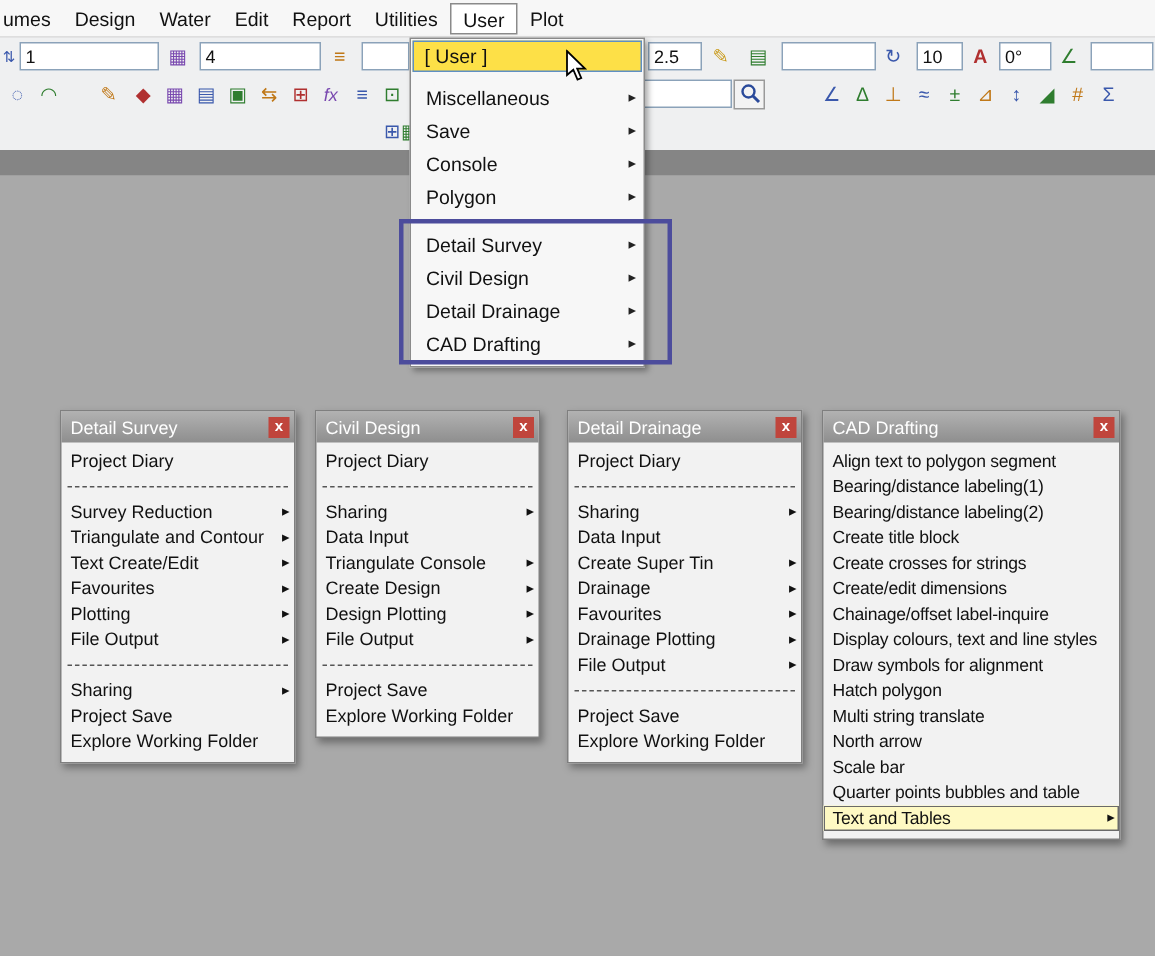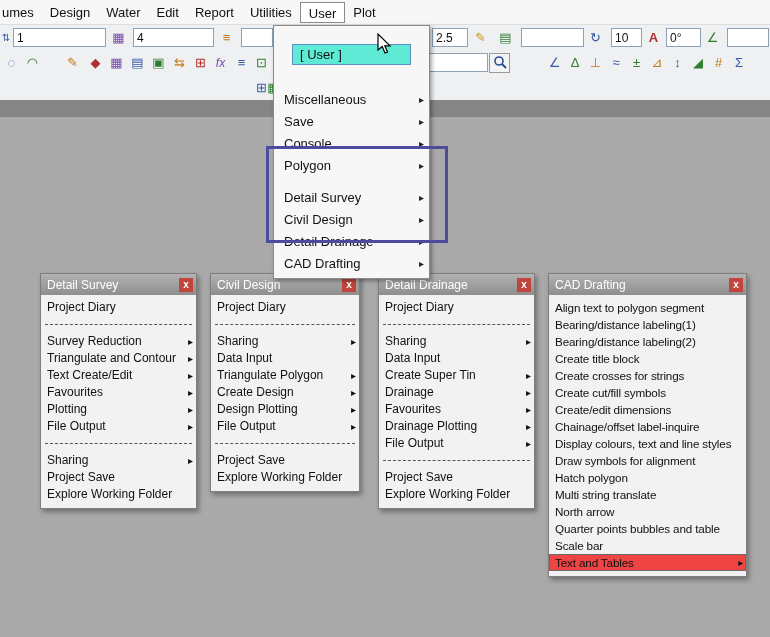--- a/index.html
+++ b/index.html
@@ -55,22 +55,22 @@
   #row2 .ric:nth-child(3n+3){ color:#c07818; }
 
   
   .user-menu {
     position:absolute; left:273px; top:25px; width:157px;
     background:#f7f7f7; border:1px solid #8a8a8a;
     box-shadow:2px 2px 4px rgba(0,0,0,.35);
     z-index:20; font-size:13px; color:#111; padding-bottom:3px;
   }
   .um-header {
-    margin:18px; height:21px; line-height:20px;
-    background:#5eead4; border:1px solid #5e8fc4; padding-left:7px;
+    margin:1px; height:21px; line-height:20px;
+    background:#fde047; border:1px solid #5e8fc4; padding-left:7px;
   }
   .um-gap-small { height:6px; }
   .um-gap { height:10px; }
   .um-item { height:22px; line-height:22px; padding-left:10px; position:relative; cursor:default; }
   .um-arrow { position:absolute; right:5px; top:0; font-size:10px; color:#222; }
 
   
   .annotation {
     position:absolute; left:266px; top:146px; width:182px; height:97px;
     border:3px solid #4c4c9c; z-index:30; pointer-events:none;
@@ -98,21 +98,21 @@
   .pal-close {
     margin-left:auto; width:14px; height:14px; line-height:13px;
     background:#c0453c; color:#fff; text-align:center;
     font-size:10px; font-weight:bold; cursor:default;
   }
   .pal-body { padding:4px 0 5px 0; }
   .pal-item {
     position:relative; line-height:17px; height:17px;
     padding:0 14px 0 6px; white-space:nowrap; cursor:default;
   }
-  .pal-item.hl { box-shadow:inset 0 0 0 1px #6a6a6a; background:#ef4444; }
+  .pal-item.hl { box-shadow:inset 0 0 0 1px #6a6a6a; background:#fef9c3; }
   .pal-arrow { position:absolute; right:3px; top:0; font-size:10px; }
   .pal-sep { border-top:1px dashed #555; margin:8px 4px; height:0; }
   .pal3 .pal-item { font-size:11.7px; letter-spacing:-0.15px; padding-right:10px; overflow:hidden; }
 </style>
 </head>
 <body>
 
 <div class="menubar">
     <div class="mb-item">umes</div>
     <div class="mb-item">Design</div>
@@ -213,21 +213,21 @@
     <div class="palette pal1">
       <div class="pal-title">
         <span class="pal-title-text">Civil Design</span>
         <span class="pal-close">x</span>
       </div>
       <div class="pal-body">
         <div class="pal-item"><span class="pal-label">Project Diary</span></div>
         <div class="pal-sep"></div>
         <div class="pal-item"><span class="pal-label">Sharing</span><span class="pal-arrow">▸</span></div>
         <div class="pal-item"><span class="pal-label">Data Input</span></div>
-        <div class="pal-item"><span class="pal-label">Triangulate Polygon</span><span class="pal-arrow">▸</span></div>
+        <div class="pal-item"><span class="pal-label">Triangulate Console</span><span class="pal-arrow">▸</span></div>
         <div class="pal-item"><span class="pal-label">Create Design</span><span class="pal-arrow">▸</span></div>
         <div class="pal-item"><span class="pal-label">Design Plotting</span><span class="pal-arrow">▸</span></div>
         <div class="pal-item"><span class="pal-label">File Output</span><span class="pal-arrow">▸</span></div>
         <div class="pal-sep"></div>
         <div class="pal-item"><span class="pal-label">Project Save</span></div>
         <div class="pal-item"><span class="pal-label">Explore Working Folder</span></div>
       </div>
     </div>
     <div class="palette pal2">
       <div class="pal-title">
@@ -253,26 +253,25 @@
       <div class="pal-title">
         <span class="pal-title-text">CAD Drafting</span>
         <span class="pal-close">x</span>
       </div>
       <div class="pal-body">
         <div class="pal-item"><span class="pal-label">Align text to polygon segment</span></div>
         <div class="pal-item"><span class="pal-label">Bearing/distance labeling(1)</span></div>
         <div class="pal-item"><span class="pal-label">Bearing/distance labeling(2)</span></div>
         <div class="pal-item"><span class="pal-label">Create title block</span></div>
         <div class="pal-item"><span class="pal-label">Create crosses for strings</span></div>
-        <div class="pal-item"><span class="pal-label">Create cut/fill symbols</span></div>
         <div class="pal-item"><span class="pal-label">Create/edit dimensions</span></div>
         <div class="pal-item"><span class="pal-label">Chainage/offset label-inquire</span></div>
         <div class="pal-item"><span class="pal-label">Display colours, text and line styles</span></div>
         <div class="pal-item"><span class="pal-label">Draw symbols for alignment</span></div>
         <div class="pal-item"><span class="pal-label">Hatch polygon</span></div>
         <div class="pal-item"><span class="pal-label">Multi string translate</span></div>
         <div class="pal-item"><span class="pal-label">North arrow</span></div>
+        <div class="pal-item"><span class="pal-label">Scale bar</span></div>
         <div class="pal-item"><span class="pal-label">Quarter points bubbles and table</span></div>
-        <div class="pal-item"><span class="pal-label">Scale bar</span></div>
         <div class="pal-item hl"><span class="pal-label">Text and Tables</span><span class="pal-arrow">▸</span></div>
       </div>
     </div>
   </div>
 
 </body></html>

